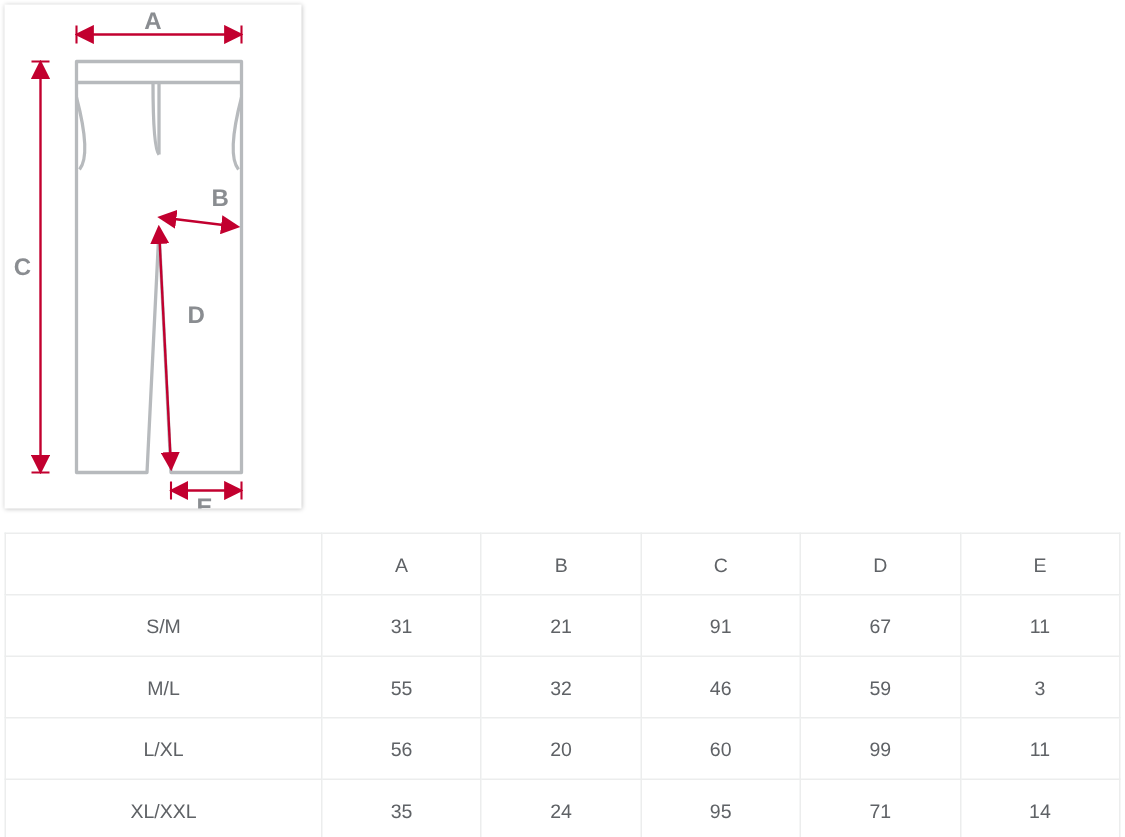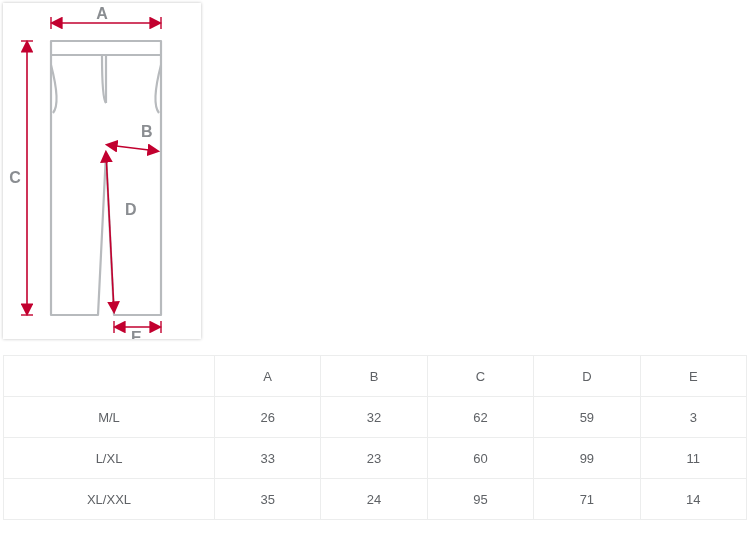--- a/index.html
+++ b/index.html
@@ -98,31 +98,39 @@
       <th></th>
       <th>A</th>
       <th>B</th>
       <th>C</th>
       <th>D</th>
       <th>E</th>
     </tr>
   </thead>
   <tbody>
     <tr>
+      <td>S/M</td>
+      <td>31</td>
+      <td>21</td>
+      <td>91</td>
+      <td>67</td>
+      <td>11</td>
+    </tr>
+    <tr>
       <td>M/L</td>
-      <td>26</td>
+      <td>55</td>
       <td>32</td>
-      <td>62</td>
+      <td>46</td>
       <td>59</td>
       <td>3</td>
     </tr>
     <tr>
       <td>L/XL</td>
-      <td>33</td>
-      <td>23</td>
+      <td>56</td>
+      <td>20</td>
       <td>60</td>
       <td>99</td>
       <td>11</td>
     </tr>
     <tr>
       <td>XL/XXL</td>
       <td>35</td>
       <td>24</td>
       <td>95</td>
       <td>71</td>

